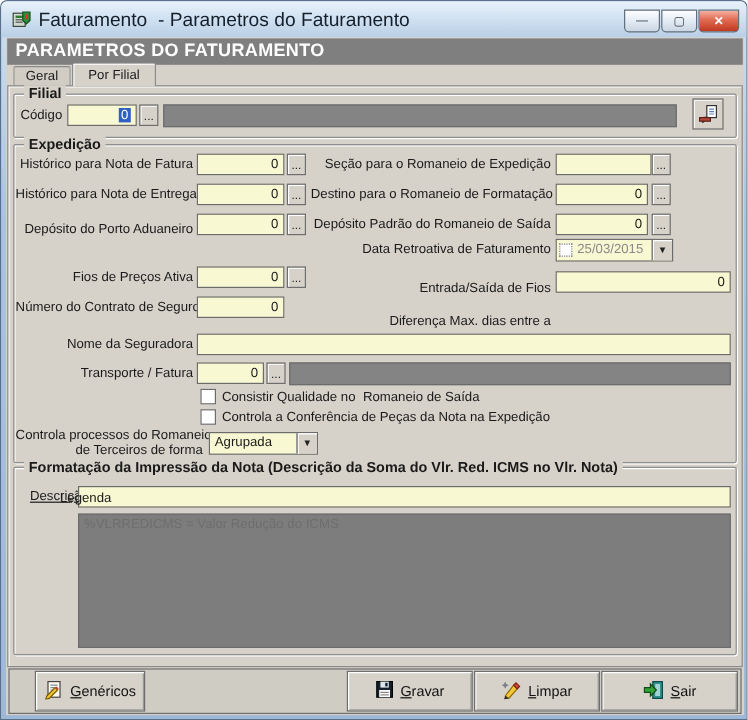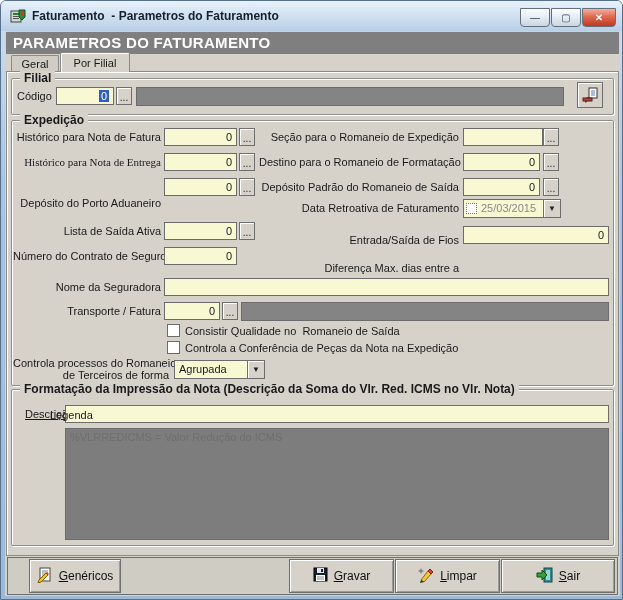--- a/index.html
+++ b/index.html
@@ -5,21 +5,21 @@
   * { margin:0; padding:0; box-sizing:border-box; }
   html,body { width:623px; height:600px; }
   body { font-family:"Liberation Sans", sans-serif; font-size:11px; color:#1a1a1a; }
 
   .window { position:relative; width:623px; height:600px;
     background:linear-gradient(#cfe0f2,#a9c4de 30%,#9db9d6); 
     border:1px solid #58708c; border-radius:6px 6px 0 0; overflow:hidden; }
   .titlebar { position:absolute; left:0; top:0; width:623px; height:30px;
     background:linear-gradient(#e8f1fa,#d2e2f2 45%,#b9cfe6); }
   .app-icon { position:absolute; left:9px; top:7px; width:16px; height:16px; }
-  .title-text { position:absolute; left:31px; top:8px; font-size:12px; color:#15202b; white-space:pre;font-weight:bold; }
+  .title-text { position:absolute; left:31px; top:8px; font-size:16px; color:#15202b; white-space:pre; }
   .win-controls { position:absolute; right:8px; top:7px; display:flex; }
   .win-btn { width:30px; height:19px; border:1px solid #62707e; border-radius:0 0 4px 4px;
     background:linear-gradient(#fdfeff,#e6edf5 45%,#cad6e2); display:flex; align-items:center; justify-content:center;
     font-size:10px; color:#33404d; margin-left:1px; }
   .win-btn.close { width:34px; background:linear-gradient(#f5b0a1,#e06a50 45%,#c0381f); color:#fff; font-weight:bold; }
 
   .client { position:absolute; left:4px; top:30px; width:615px; height:565px; background:#d6d2ca; }
 
   .header-bar { position:absolute; left:5px; top:31px; width:613px; height:22px; background:#7f7f7f;
     color:#ffffff; font-weight:bold; font-size:15px; line-height:22px; padding-left:7px; letter-spacing:.3px; }
@@ -130,29 +130,29 @@
   </div>
 
   <div class="groupbox" style="left:10px; top:119px; width:603px; height:266px;">
     <span class="legend">Expedição</span>
   </div>
 
   <span class="lbl r" style="left:12px; top:130px; width:148px;">Histórico para Nota de Fatura</span>
   <div class="field num" style="left:163px; top:127px; width:73px;">0</div>
   <div class="browse" style="left:238px; top:127px;">...</div>
 
-  <span class="lbl r" style="left:12px; top:155px; width:148px;font-family:Liberation Serif, serif;">Histórico para Nota de Entrega</span>
+  <span class="lbl r" style="left:12px; top:155px; width:148px;">Histórico para Nota de Entrega</span>
   <div class="field num" style="left:163px; top:152px; width:73px;">0</div>
   <div class="browse" style="left:238px; top:152px;">...</div>
 
-  <span class="lbl r" style="left:12px; top:196px; width:148px;">Depósito do Porto Aduaneiro</span>
+  <span class="lbl r" style="left:12px; top:184px; width:148px;">Depósito do Porto Aduaneiro</span>
   <div class="field num" style="left:163px; top:177px; width:73px;">0</div>
   <div class="browse" style="left:238px; top:177px;">...</div>
 
-  <span class="lbl r" style="left:12px; top:224px; width:148px;">Lista de Saída Ativa</span>
+  <span class="lbl r" style="left:12px; top:224px; width:148px;">Fios de Preços Ativa</span>
   <div class="field num" style="left:163px; top:221px; width:73px;">0</div>
   <div class="browse" style="left:238px; top:221px;">...</div>
 
   <span class="lbl r" style="left:12px; top:249px; width:148px;">Número do Contrato de Seguro</span>
   <div class="field num" style="left:163px; top:246px; width:73px;">0</div>
 
   <span class="lbl r" style="left:258px; top:130px; width:200px;">Seção para o Romaneio de Expedição</span>
   <div class="field" style="left:462px; top:127px; width:80px;"></div>
   <div class="browse" style="left:542px; top:127px;">...</div>
 

